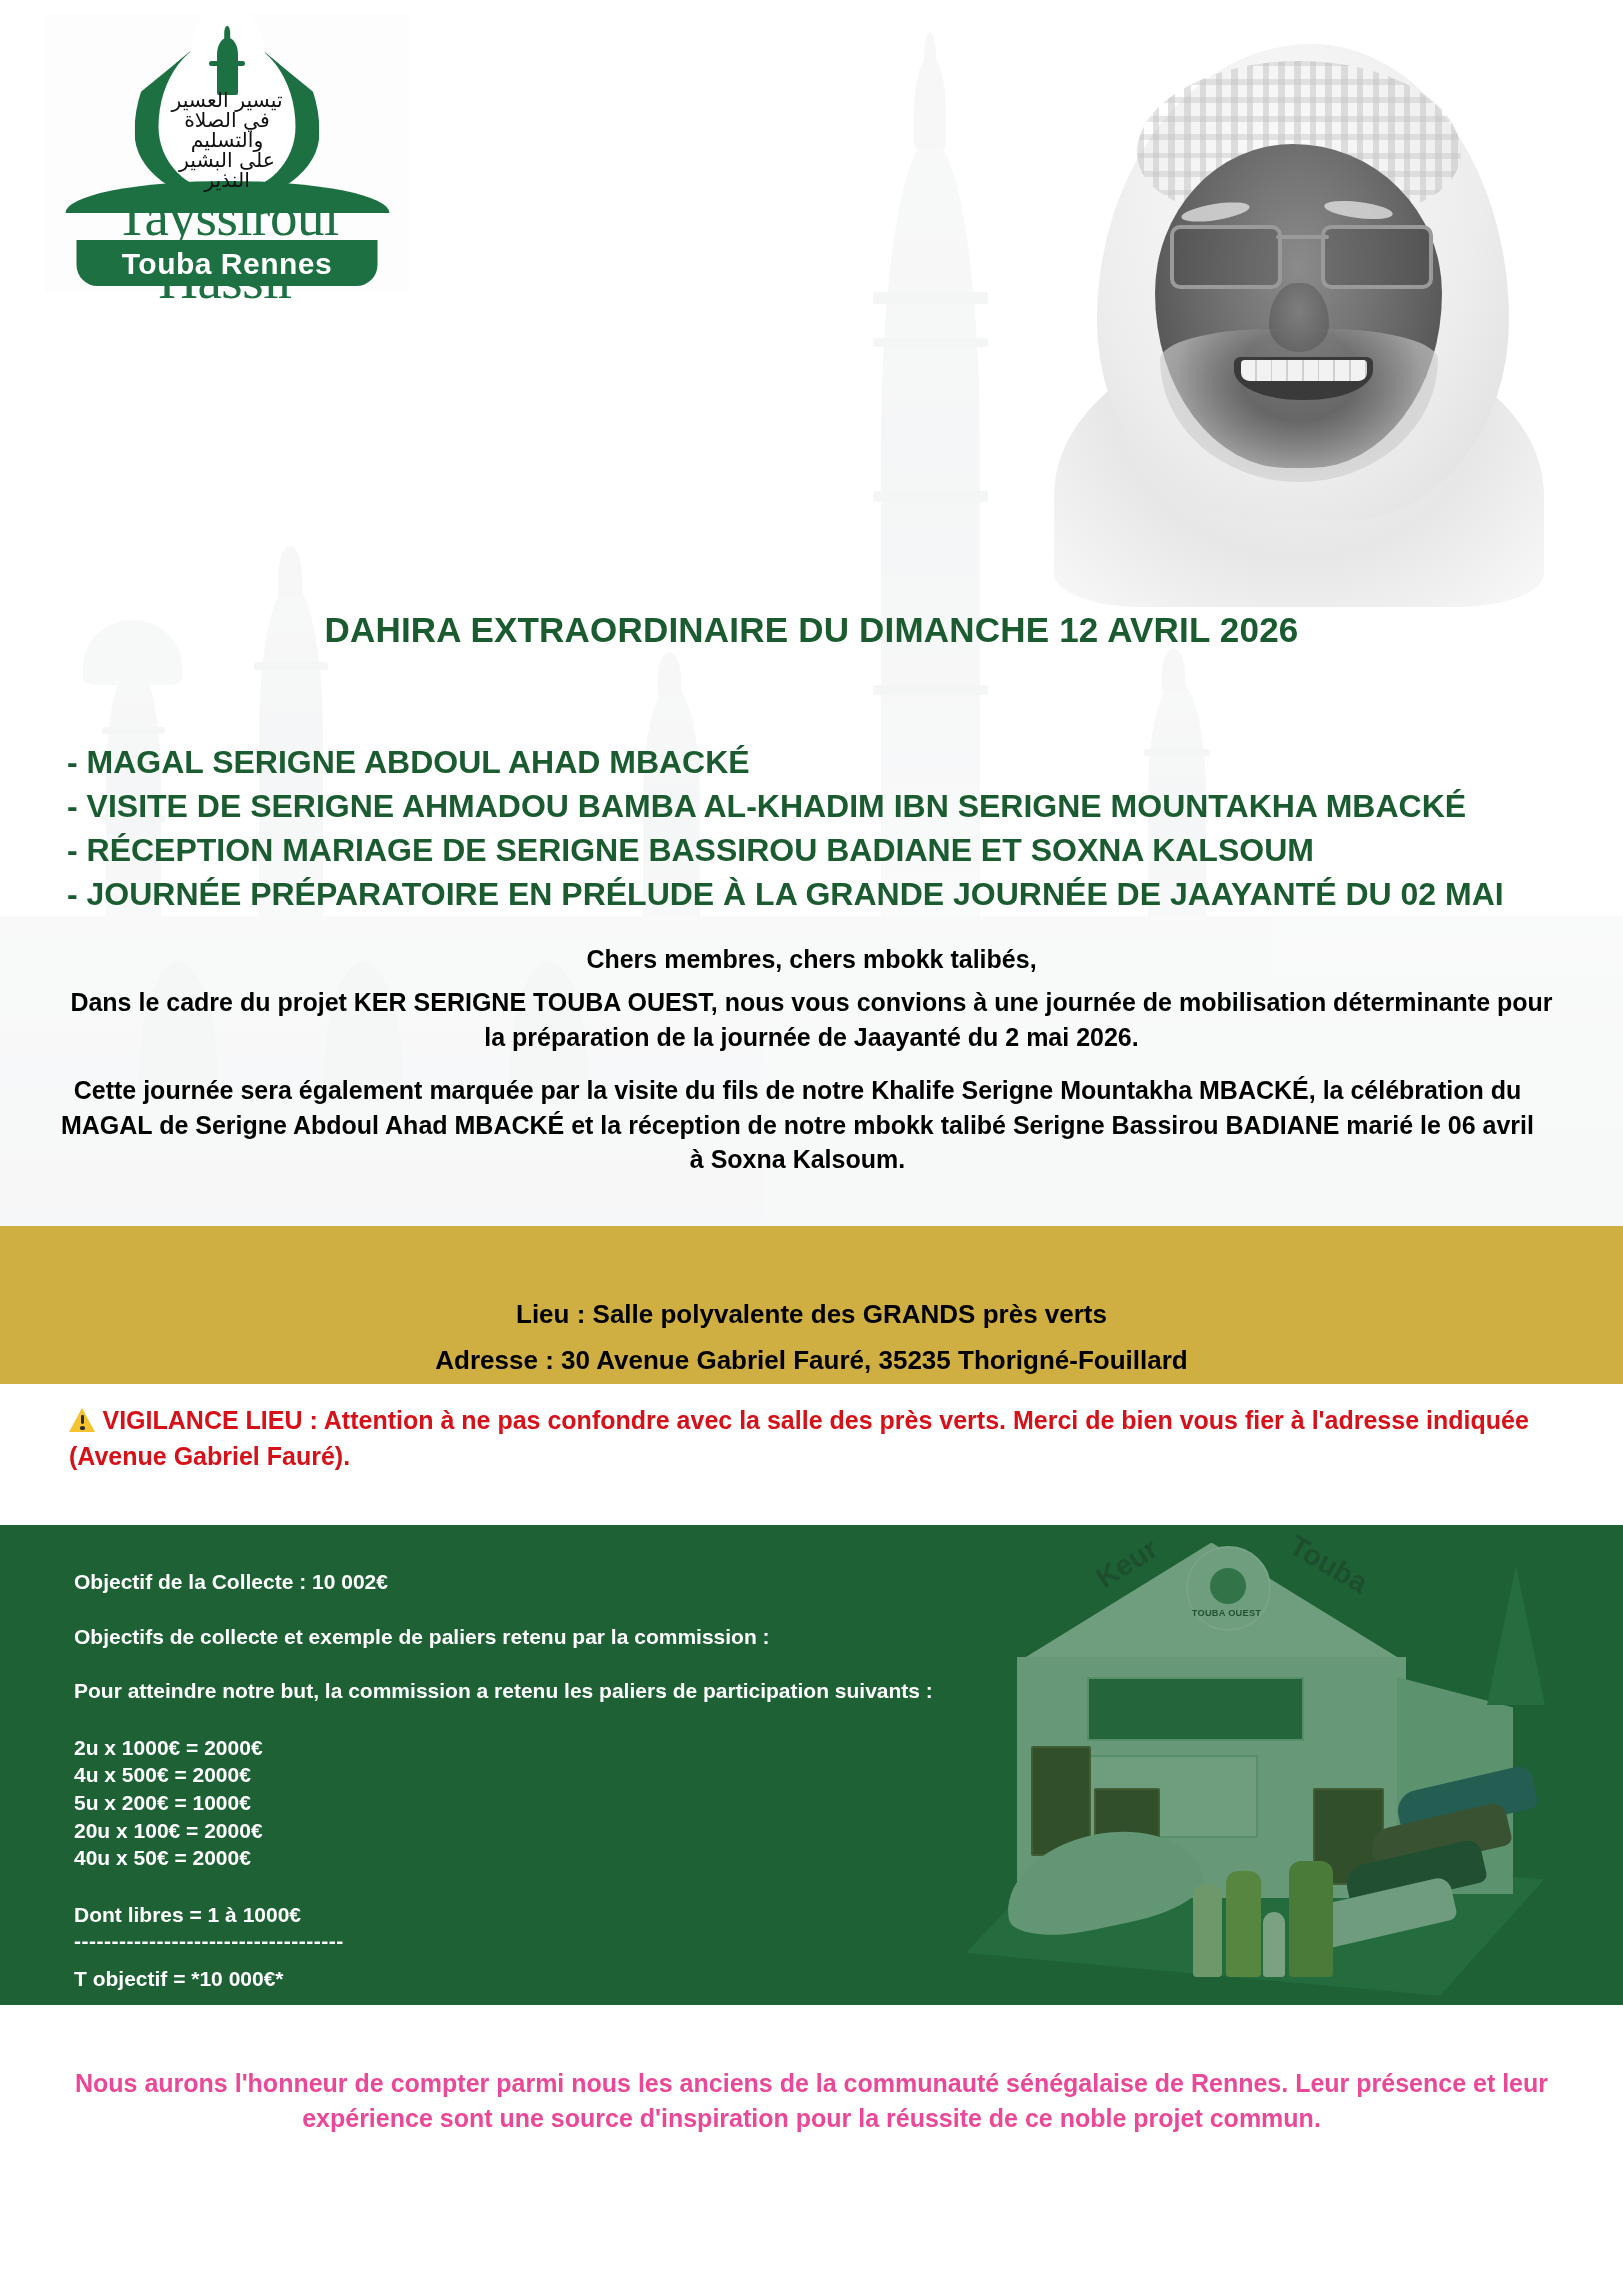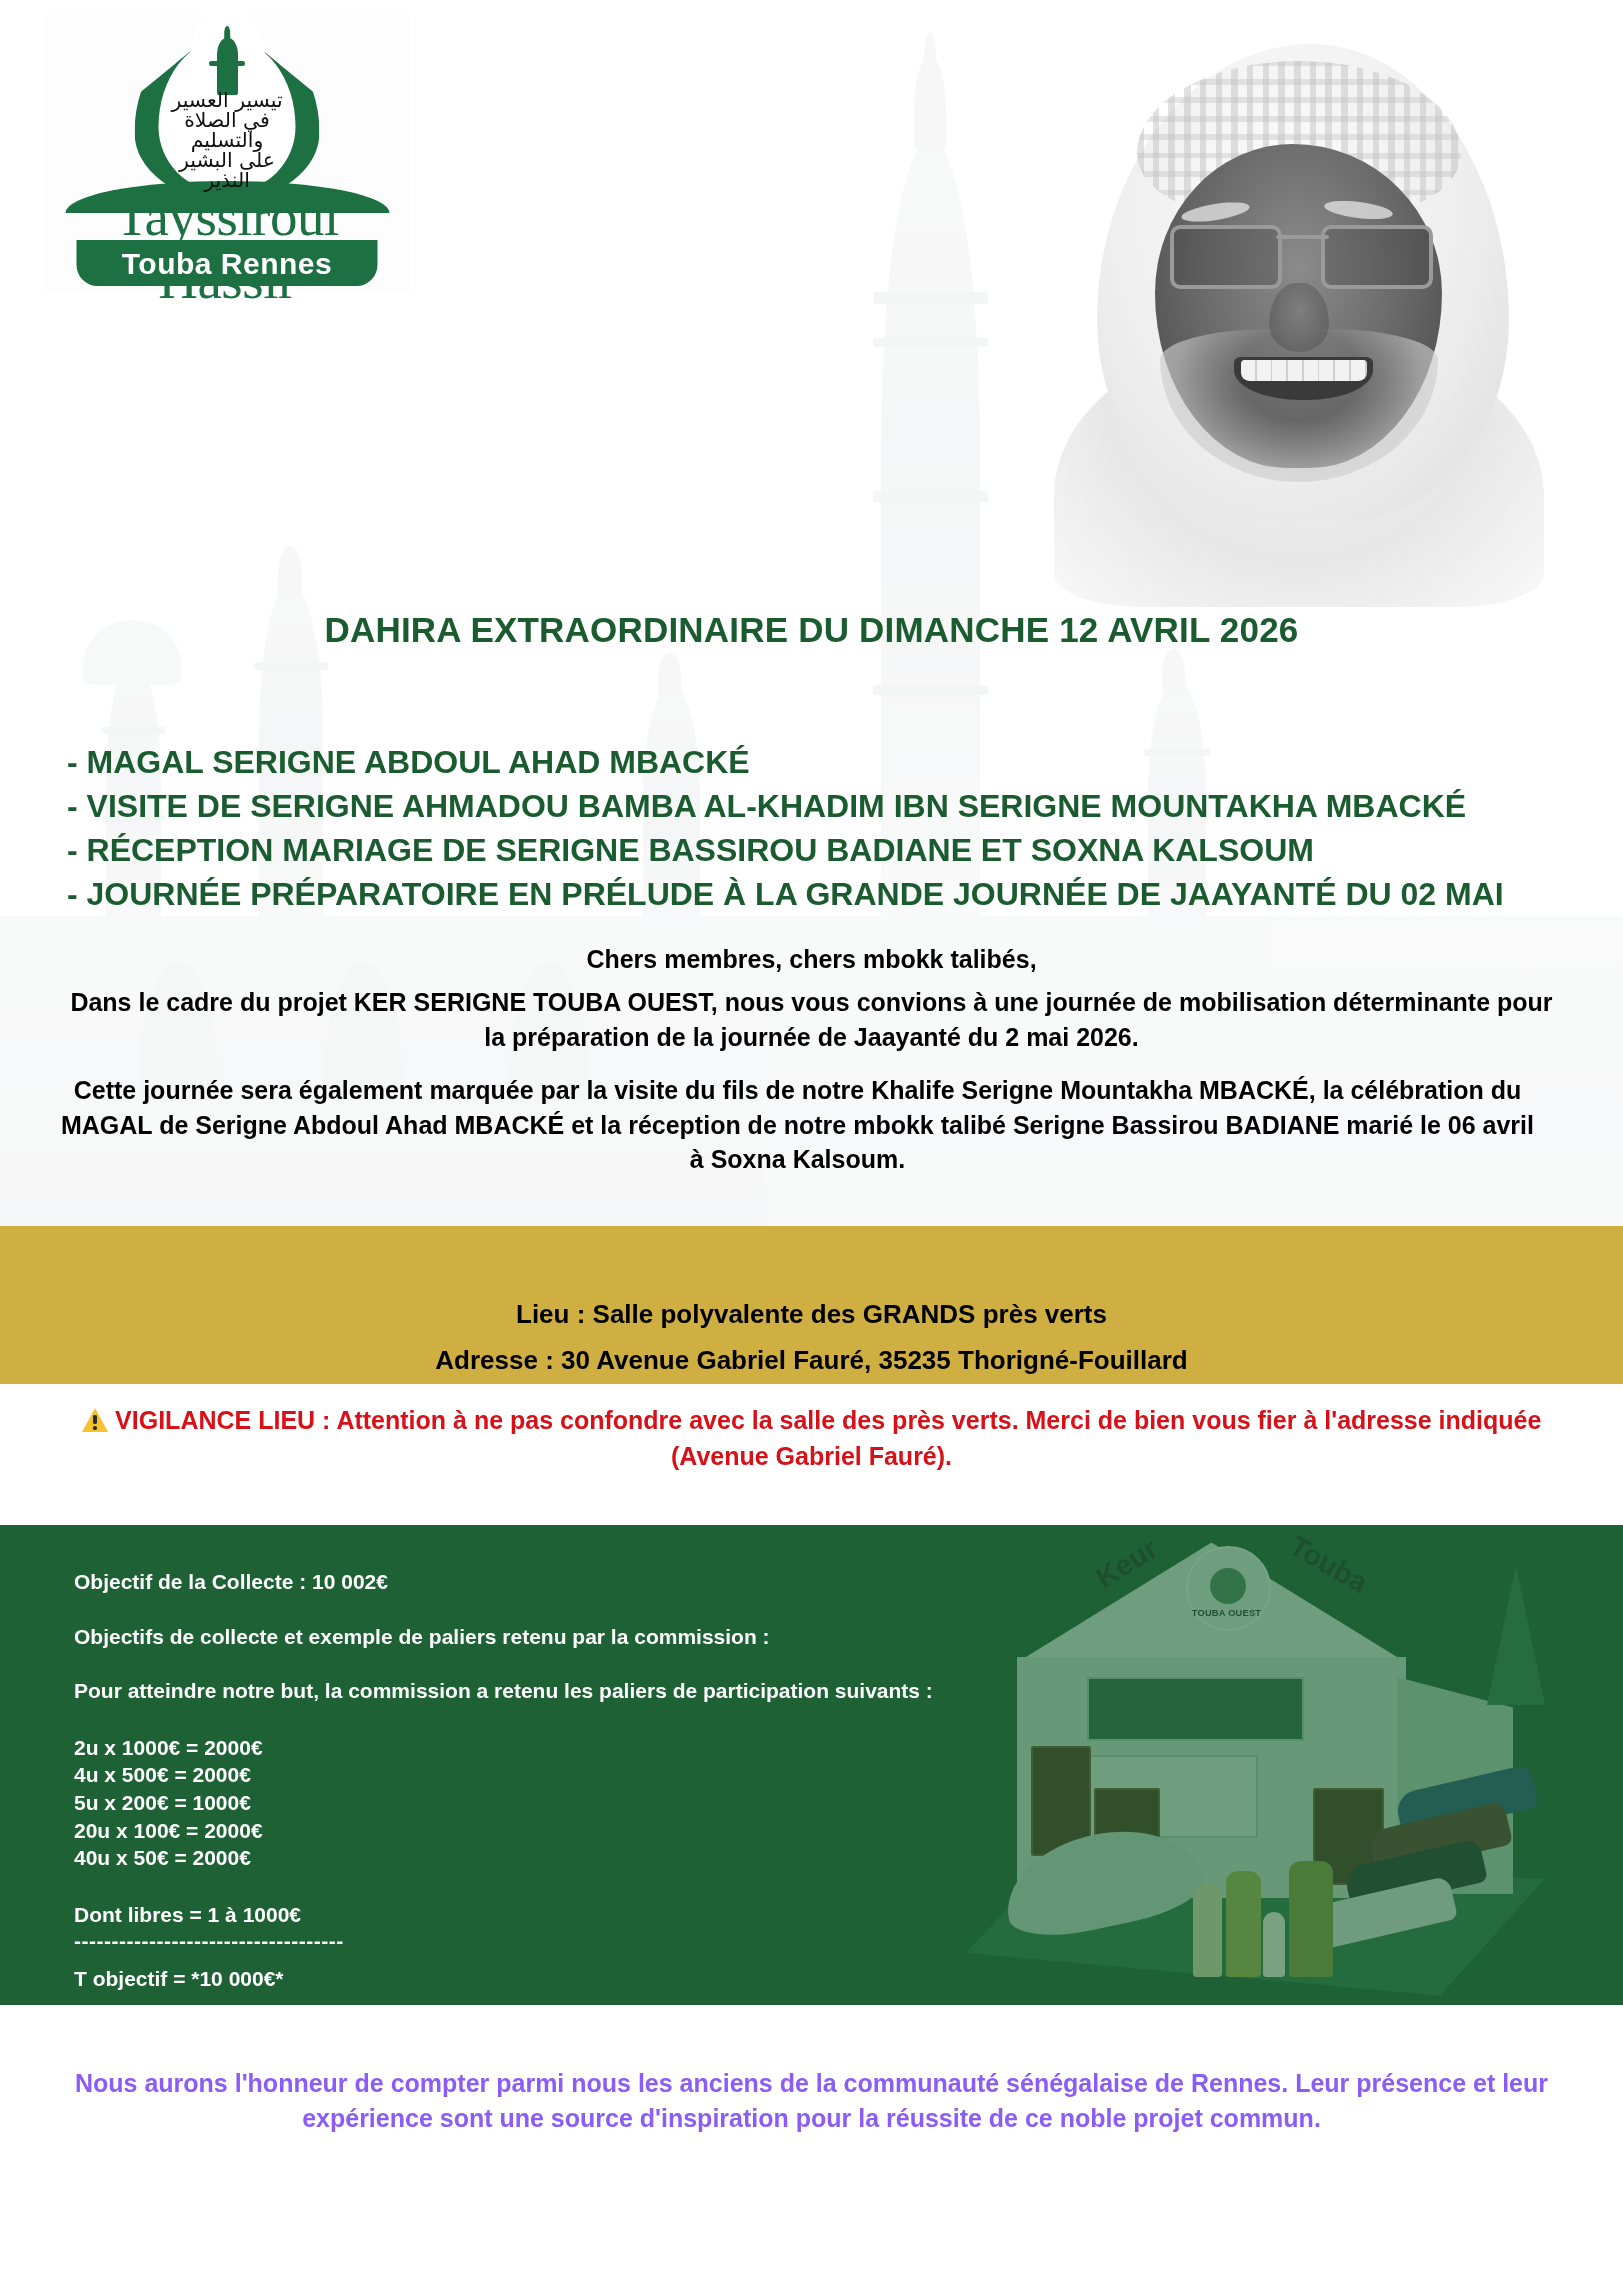--- a/index.html
+++ b/index.html
@@ -364,21 +364,20 @@
   .gold-row.r1 { top: 27px; }
   .gold-row.r2 { top: 73px; }
   .gold-row.r3 { top: 119px; }
   .gold-gap { display: inline-block; width: 83px; }
 
   
   .warning {
     position: absolute;
     left: 69px; top: 1402px;
     width: 1485px;
-    text-align: center;
     color: #d81018;
     font-size: 25px;
     font-weight: bold;
     line-height: 1.45;
   }
   .warn-icon {
     display: inline-block;
     position: relative;
     width: 27px; height: 24px;
     vertical-align: -2.8px;
@@ -546,21 +545,21 @@
     border-radius: 50% 50% 40% 40% / 70% 70% 30% 30%;
     transform: rotate(-12deg);
   }
 
   
   .footer {
     position: absolute;
     left: 69px; top: 2066px;
     width: 1485px;
     text-align: center;
-    color: #8b5cf6;
+    color: #ec4899;
     font-size: 25px;
     font-weight: bold;
     line-height: 1.4;
   }
 </style>
 </head>
 <body>
 
 <div class="page">
 

